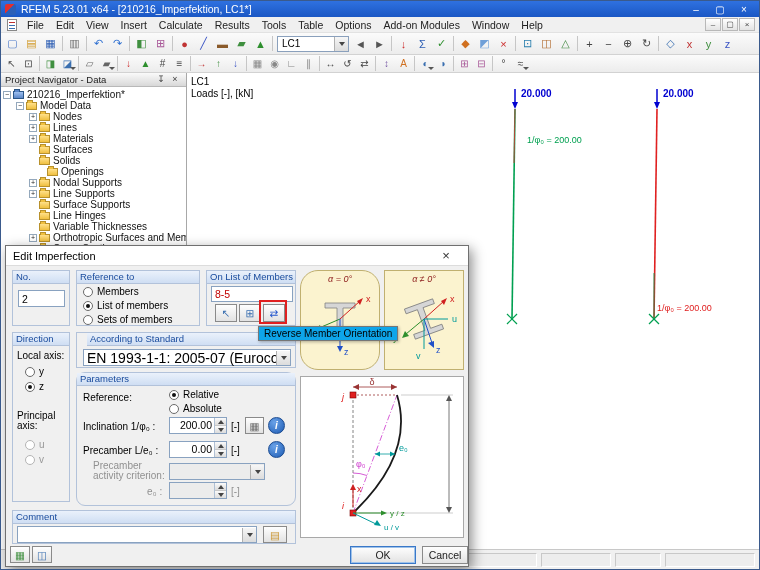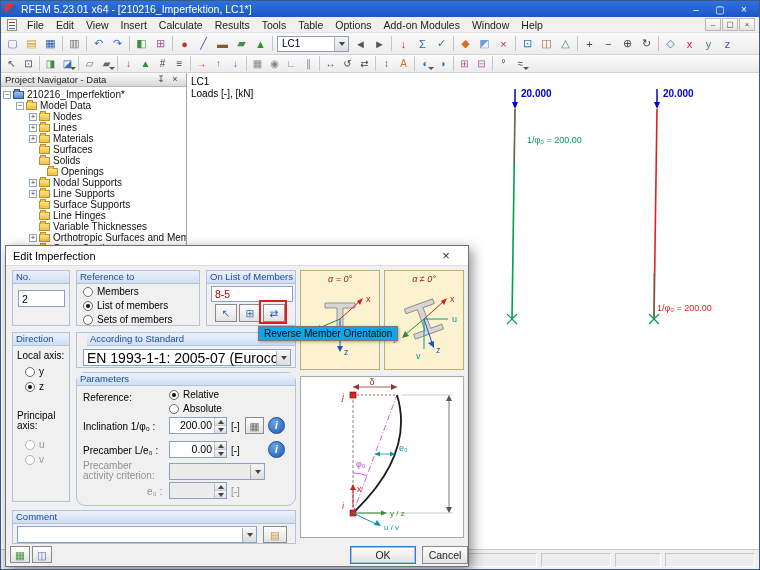--- a/index.html
+++ b/index.html
@@ -430,21 +430,21 @@
       <div class="spin" style="left:92px;top:68px;width:58px;">
         <span class="sv">0.00</span>
         <span class="sb">
             <span class="su"></span>
             <span class="sd"></span>
           </span>
       </div>
       <span class="lbl" style="left:154px;top:72px;">[-]</span>
       <div class="ibtn" style="left:191px;top:68px;">i</div>
 
-      <span class="lbl dis wrap" style="left:6px;top:88px;width:82px;">Precamber activity criterion:</span>
+      <span class="lbl dis wrap" style="left:16px;top:88px;width:82px;">Precamber activity criterion:</span>
       <div class="combo dis" style="left:92px;top:90px;width:96px;">
         <span class="cv"></span>
         <span class="ca"></span>
       </div>
 
       <span class="lbl dis" style="left:70px;top:113px;">e₀ :</span>
       <div class="spin dis" style="left:92px;top:109px;width:58px;">
         <span class="sv"></span>
         <span class="sb">
             <span class="su"></span>
@@ -456,21 +456,21 @@
 
     <div class="grp" style="left:6px;top:264px;width:284px;height:34px;">
       <div class="grpt">Comment</div>
       <div class="combo" style="left:4px;top:15px;width:240px;">
         <span class="cv"></span>
         <span class="ca"></span>
       </div>
       <div class="btn" style="left:250px;top:15px;width:24px;height:17px;color:#c8922a;">▤</div>
     </div>
 
-    <div class="diagbox" style="left:294px;top:24px;width:80px;height:100px;">
+    <div class="diagbox" style="left:294px;top:24px;width:80px;height:100px;border-radius:18px;">
       <svg width="78" height="98">
         <text x="39" y="11" text-anchor="middle" font-size="9" font-style="italic" fill="#8b1a1a">α = 0°</text>
         <path d="M24 32 h30 v5 h-12 v22 h12 v5 h-30 v-5 h12 v-22 h-12 z" fill="#d6d6d6" stroke="#808080" stroke-width="0.8"></path>
         <line x1="39" y1="48" x2="59" y2="30" stroke="#d02020" stroke-width="1"></line>
         <polygon points="62,27 56,30 59,34" fill="#d02020"></polygon>
         <text x="65" y="31" font-size="9" fill="#d02020">x</text>
         <line x1="39" y1="48" x2="18" y2="57" stroke="#2e8f2e" stroke-width="1"></line>
         <polygon points="13,59 20,60 19,54" fill="#2e8f2e"></polygon>
         <text x="5" y="64" font-size="9" fill="#2e8f2e">y</text>
         <line x1="39" y1="48" x2="39" y2="76" stroke="#2050c8" stroke-width="1"></line>

